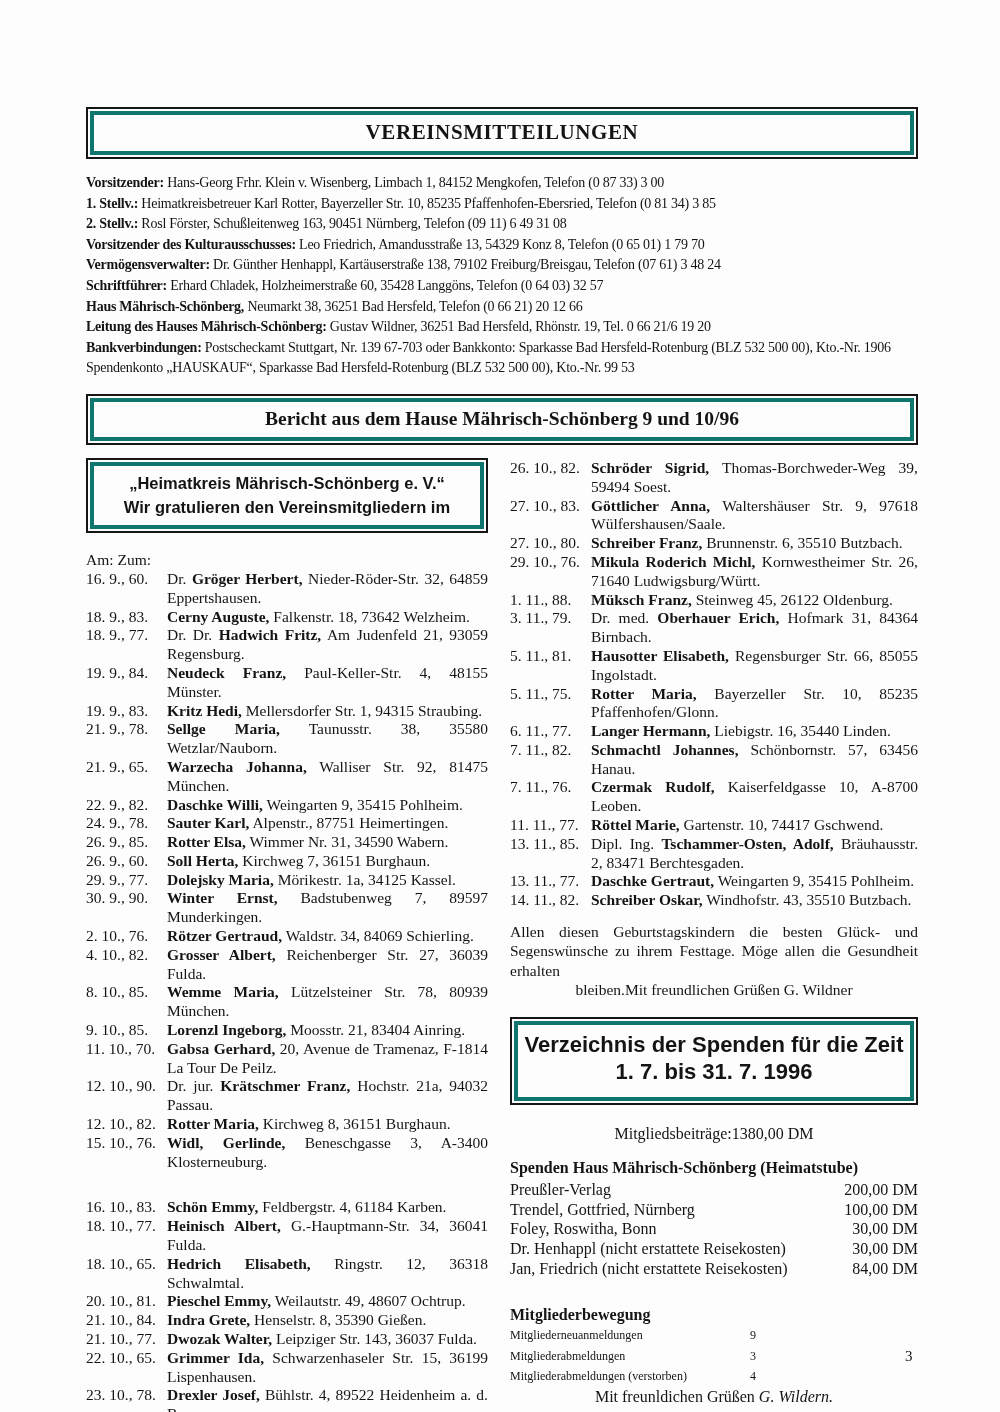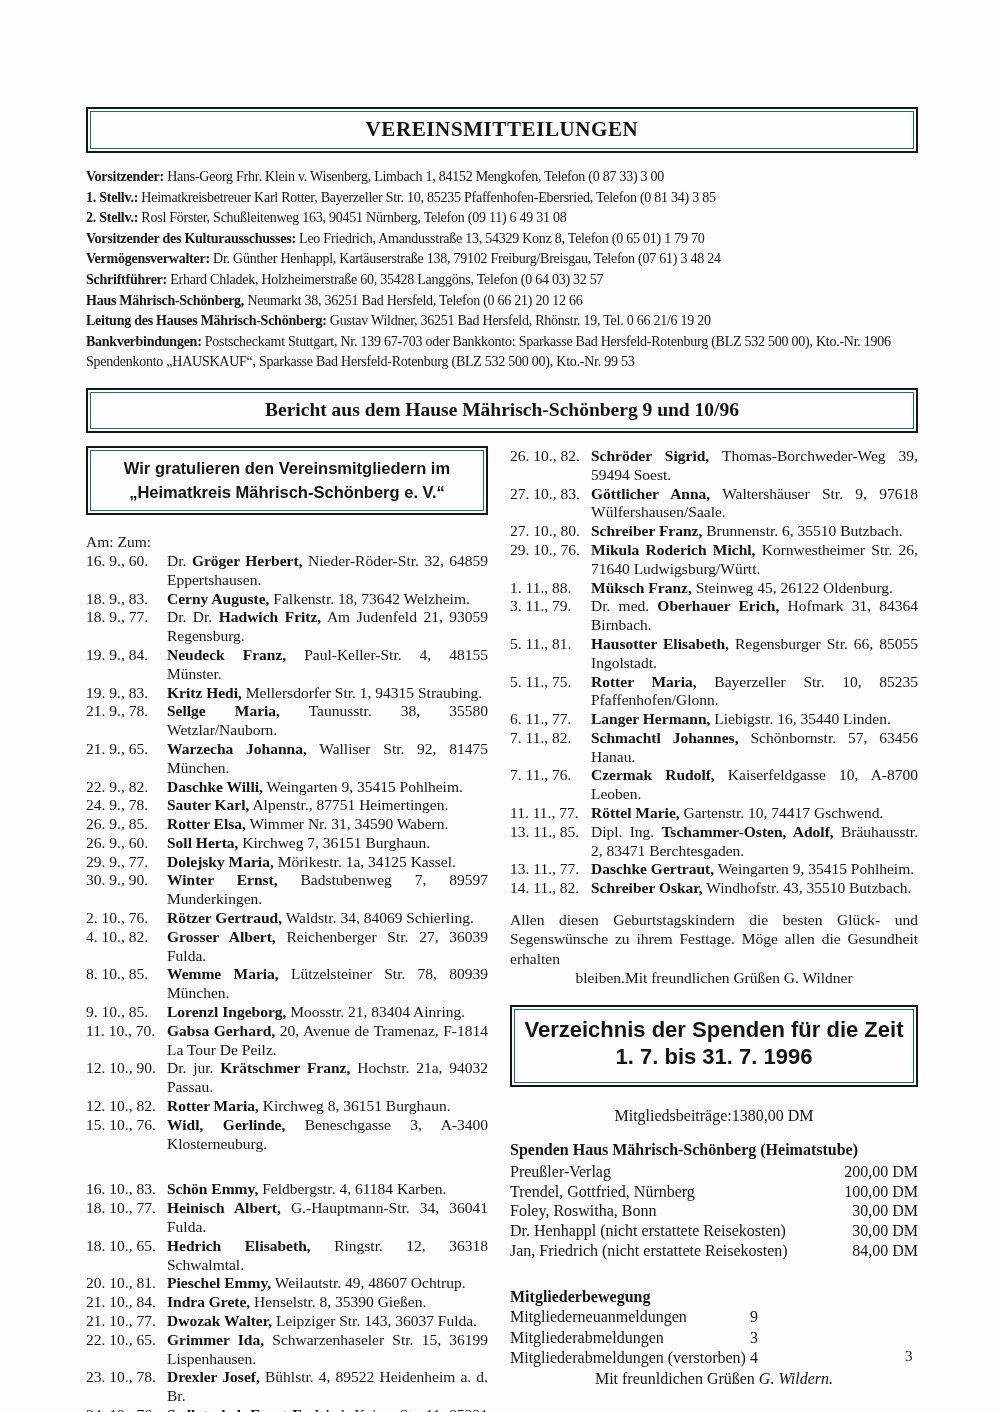--- a/index.html
+++ b/index.html
@@ -4,21 +4,21 @@
 <style>
   html,body{margin:0;padding:0;}
   body{
     width:1000px;height:1412px;position:relative;overflow:hidden;
     background:#fdfdfd;color:#141414;
     font-family:"Liberation Serif", serif;
   }
   .page{position:absolute;left:86px;top:0;width:832px;}
   
   .dbox{border:2px solid #161616;padding:2px;background:#fdfdfd;}
-  .dbox-inner{border:1px solid #0f766e;text-align:center;}
+  .dbox-inner{border:4px solid #0f766e;text-align:center;}
   .main-title .dbox-inner{
     font-size:21px;font-weight:bold;letter-spacing:.6px;padding:5px 0 6px;
   }
   .main-title{margin-top:107px;}
   .officials{margin-top:14px;}
   .off-line{font-size:14px;line-height:20.6px;white-space:nowrap;letter-spacing:-0.25px;}
   .off-line .lab{font-weight:bold;}
   .report-box{margin-top:15px;}
   .report-box .dbox-inner{font-size:19.5px;font-weight:bold;padding:6px 0 7px;}
   
@@ -44,21 +44,21 @@
   .donations-box{margin-top:17px;}
   .donations-box .dbox-inner{
     font-family:Liberation Sans, sans-serif;
     font-size:22px;font-weight:bold;line-height:27px;padding:6px 2px 12px;
   }
   .amount-row{display:flex;justify-content:space-between;font-size:16px;line-height:19.6px;}
   .beitrag{margin-top:19px;justify-content:center;}
   .section-title{margin-top:15px;font-size:16px;font-weight:bold;line-height:20px;}
   .don-items{margin-top:2px;}
   .movement-title{margin-top:27px;font-size:16px;font-weight:bold;line-height:20px;}
-  .mv-line{font-size:16px;line-height:20.4px;}
+  .mv-line{font-size:12px;line-height:20.4px;}
   .mv-label{display:inline-block;min-width:240px;}
   .signature{margin-top:1px;text-align:center;font-size:16px;line-height:20px;}
   .signature .it{font-style:italic;}
   .page-number{position:absolute;left:905px;top:1348px;font-size:15px;}
 </style>
 </head>
 <body>
 
 <div class="page">
 
@@ -91,22 +91,22 @@
 
   <div class="dbox report-box">
     <div class="dbox-inner">Bericht aus dem Hause Mährisch-Schönberg 9 und 10/96</div>
   </div>
 
   <div class="cols">
 
     <div class="col-left">
       <div class="dbox congrats-box">
         <div class="dbox-inner">
+          <div>„Heimatkreis Mährisch-Schönberg e. V.“</div>
           <div>Wir gratulieren den Vereinsmitgliedern im</div>
-          <div>„Heimatkreis Mährisch-Schönberg e. V.“</div>
         </div>
       </div>
 
       <div class="list-header">Am: Zum:</div>
 
       <div class="entries">
 
           <div class="entry"><span class="date">16. 9., 60.</span><span>Dr. </span><span class="bold">Gröger Herbert,</span><span> Nieder-Röder-Str. 32, 64859 Eppertshausen.</span></div>
 
           <div class="entry"><span class="date">18. 9., 83.</span><span></span><span class="bold">Cerny Auguste,</span><span> Falkenstr. 18, 73642 Welzheim.</span></div>

